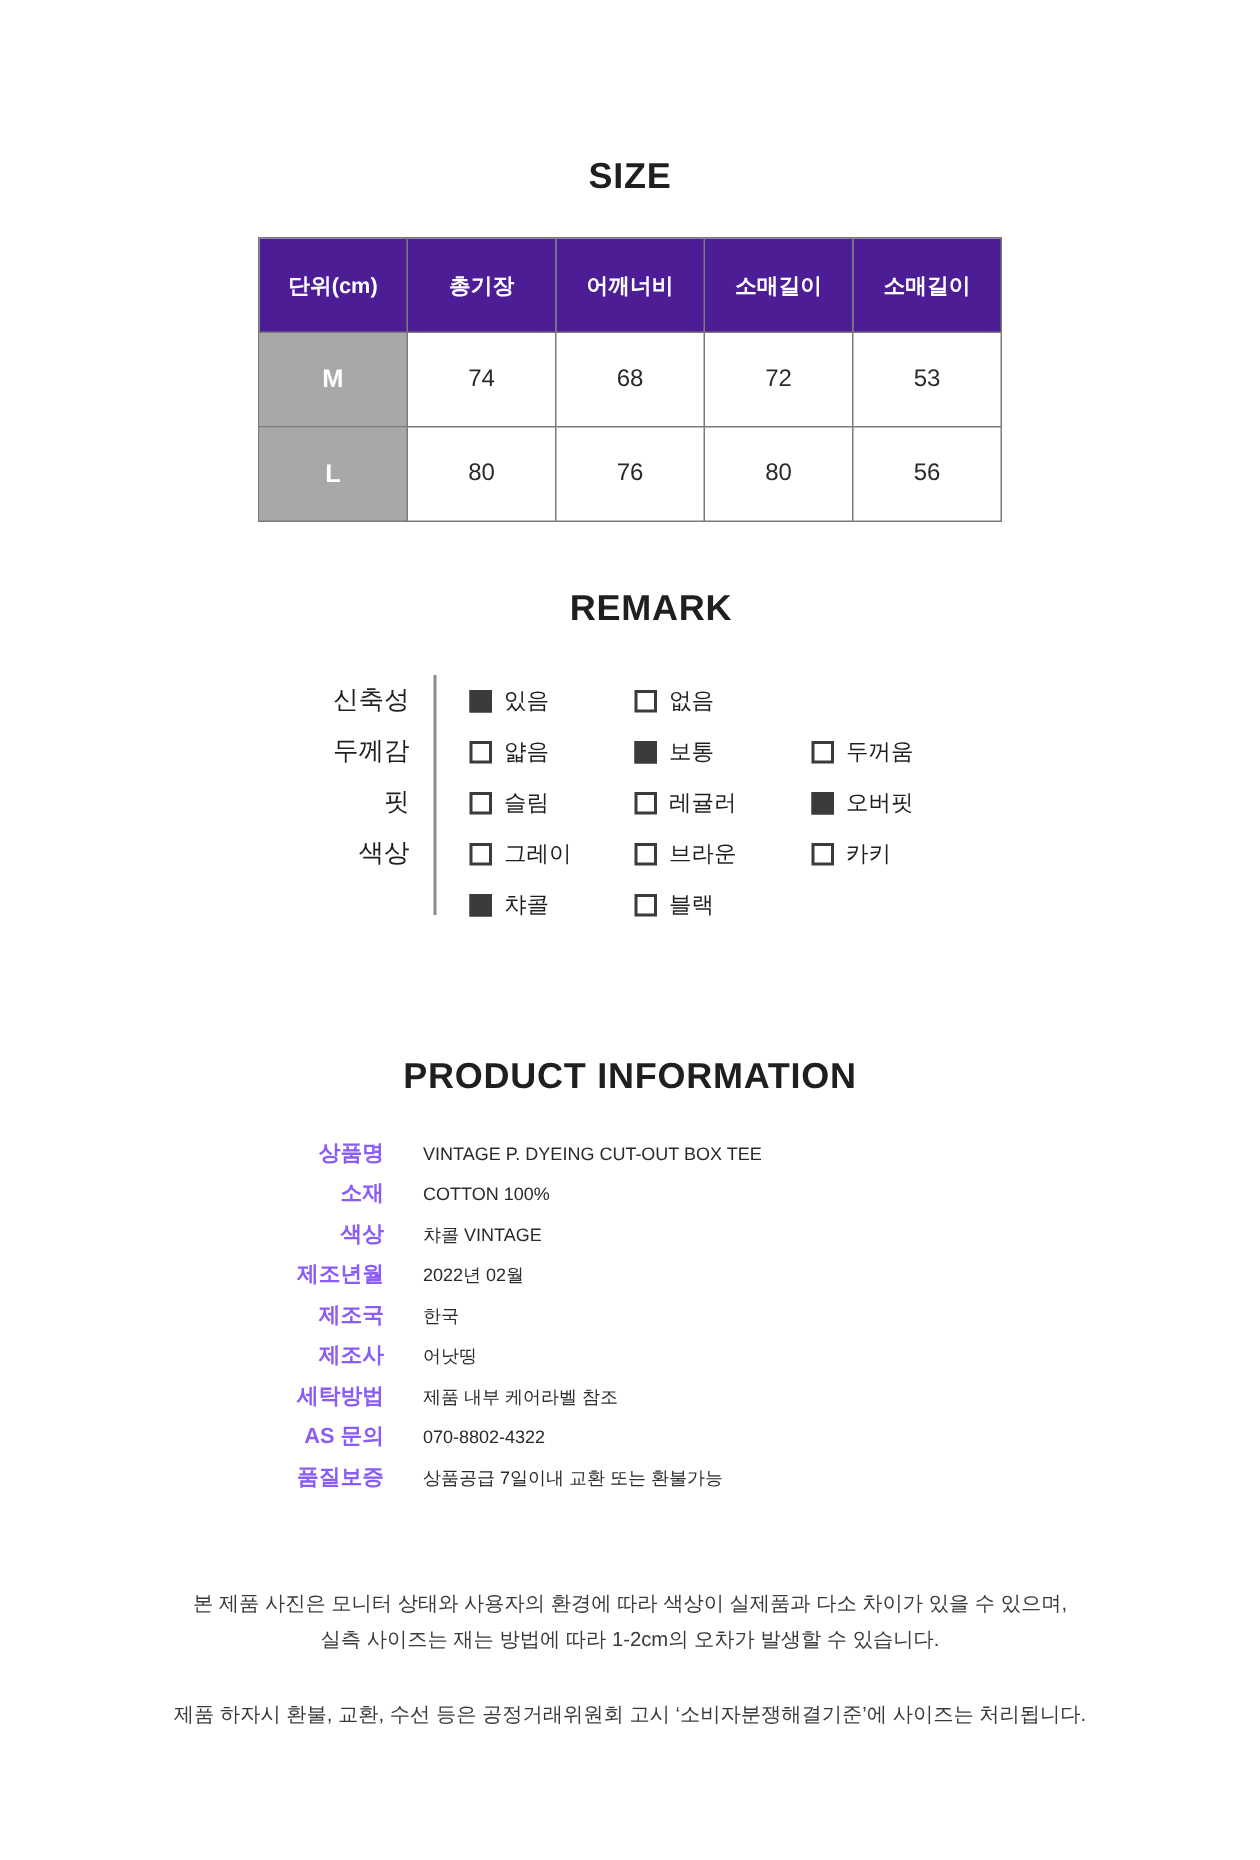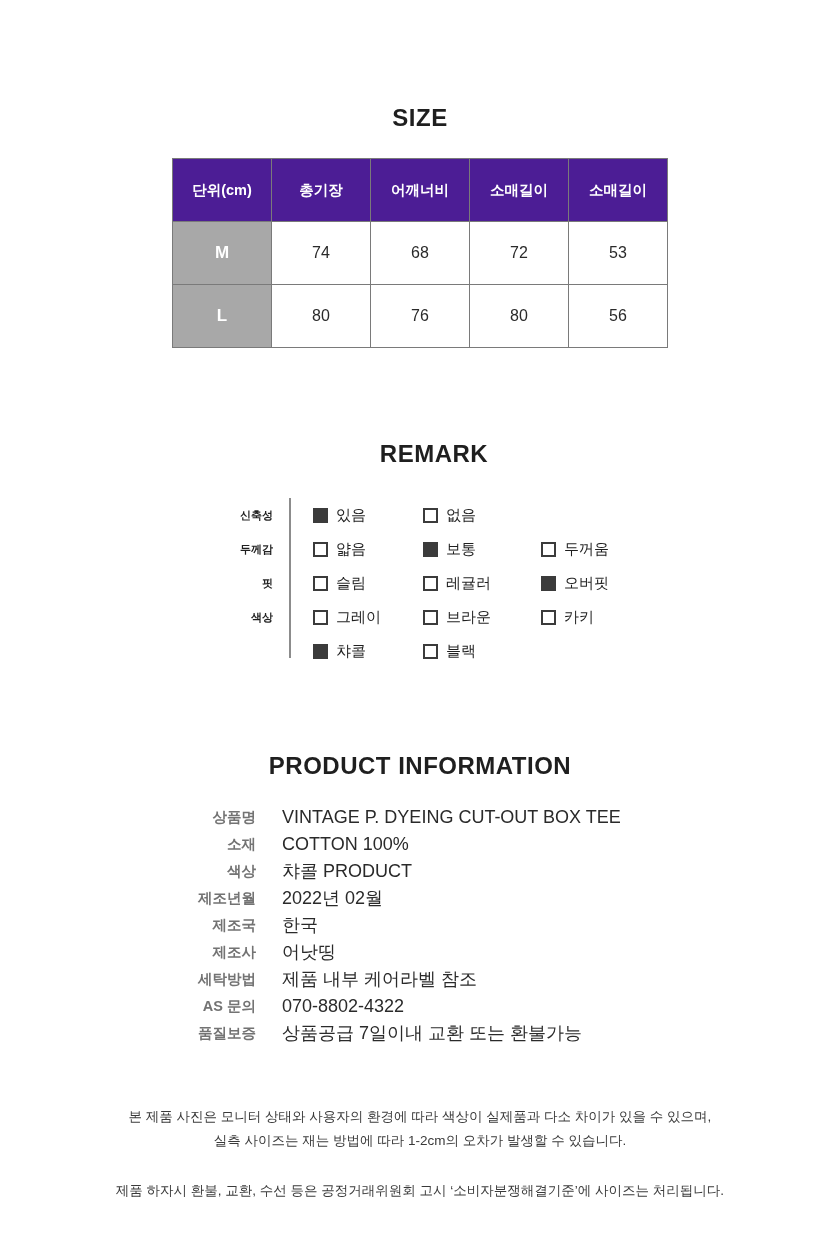--- a/index.html
+++ b/index.html
@@ -63,40 +63,40 @@
     color: #ffffff;
     font-weight: bold;
     font-size: 17px;
   }
   table.size-table tbody td {
     background: #ffffff;
     font-size: 16px;
   }
 
   
-  #remark-title { margin-top: 92px; padding-left: 28px; }
+  #remark-title { margin-top: 44px; padding-left: 28px; }
 
   .remark-wrap {
     margin-top: 30px;
     display: flex;
     justify-content: center;
   }
   .remark-inner {
     display: flex;
   }
   .remark-labels {
     width: 92px;
     text-align: right;
     padding-right: 16px;
   }
   .remark-label {
     height: 34px;
     line-height: 34px;
-    font-size: 11px;
-    font-weight: bold;
+    font-size: 17px;
+    font-weight: normal;
     color: #1f1f1f;
   }
   .remark-divider {
     width: 2px;
     background: #8c8c8c;
     margin-right: 22px;
     height: 160px;
   }
   .remark-rows {
     display: flex;
@@ -148,29 +148,29 @@
   .pi-keys {
     width: 118px;
     text-align: right;
     padding-right: 26px;
   }
   .pi-key {
     height: 27px;
     line-height: 27px;
     font-size: 14.5px;
     font-weight: bold;
-    color: #737373;
+    color: #8b5cf6;
   }
   .pi-values {
     width: 420px;
   }
   .pi-value {
     height: 27px;
     line-height: 27px;
-    font-size: 18px;
+    font-size: 12px;
     color: #2a2a2a;
     white-space: nowrap;
   }
 
   
   .notes {
     margin-top: 58px;
     text-align: center;
   }
   .note-line {
@@ -316,21 +316,21 @@
         <div class="pi-key">제조년월</div>
         <div class="pi-key">제조국</div>
         <div class="pi-key">제조사</div>
         <div class="pi-key">세탁방법</div>
         <div class="pi-key">AS 문의</div>
         <div class="pi-key">품질보증</div>
       </div>
       <div class="pi-values">
         <div class="pi-value">VINTAGE P. DYEING CUT-OUT BOX TEE</div>
         <div class="pi-value">COTTON 100%</div>
-        <div class="pi-value">챠콜 PRODUCT</div>
+        <div class="pi-value">챠콜 VINTAGE</div>
         <div class="pi-value">2022년 02월</div>
         <div class="pi-value">한국</div>
         <div class="pi-value">어낫띵</div>
         <div class="pi-value">제품 내부 케어라벨 참조</div>
         <div class="pi-value">070-8802-4322</div>
         <div class="pi-value">상품공급 7일이내 교환 또는 환불가능</div>
       </div>
     </div>
   </div>
 

